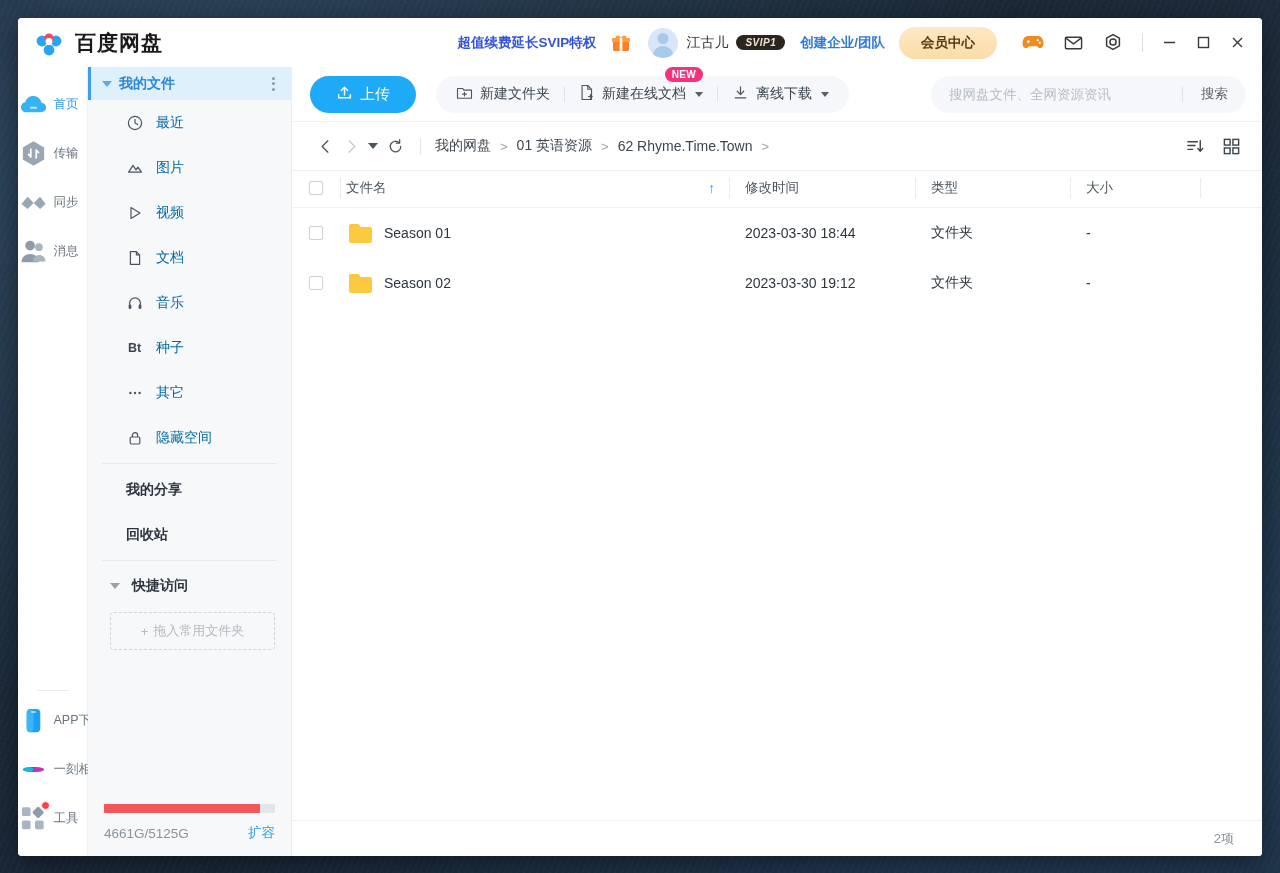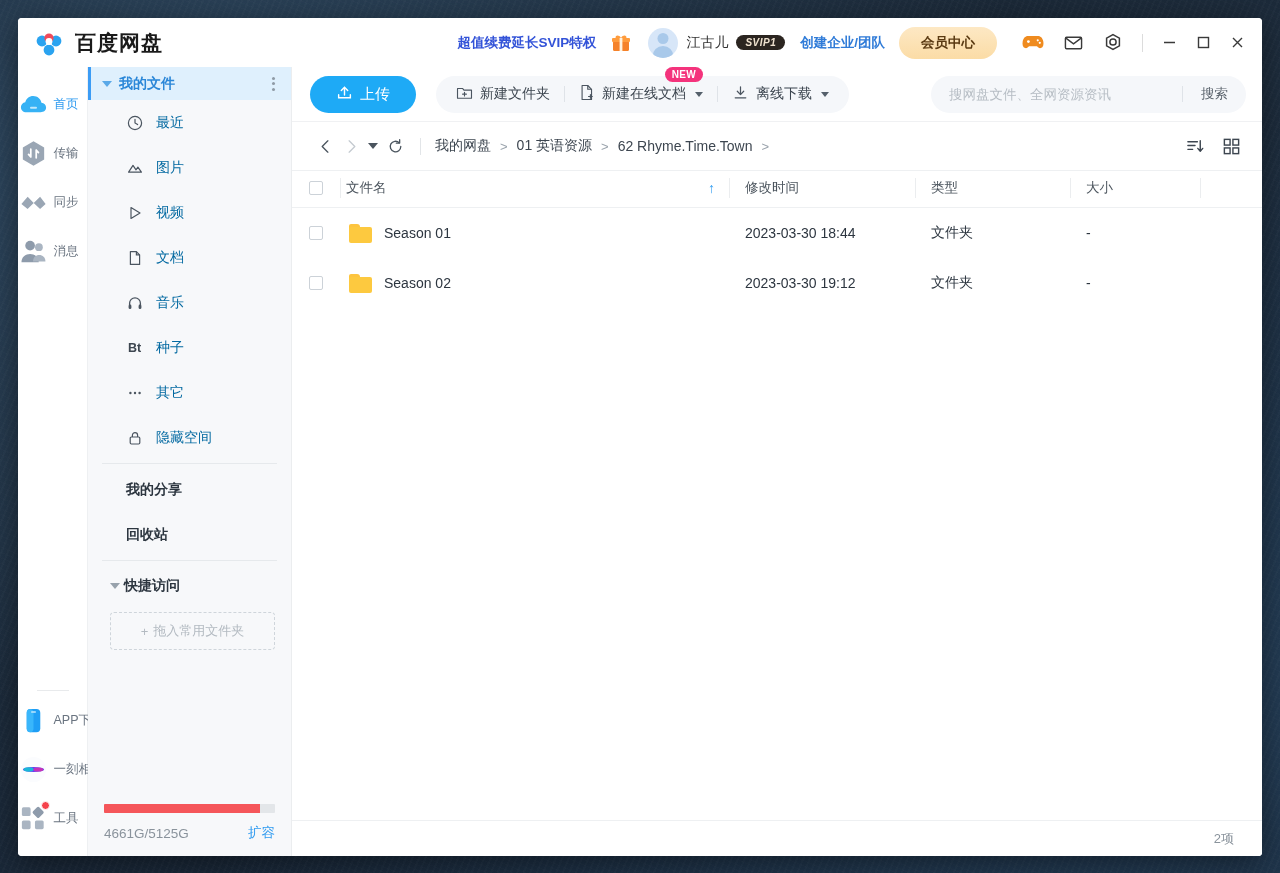--- a/index.html
+++ b/index.html
@@ -141,21 +141,21 @@
   }
   .tree-label{ font-size:14px; color:#0369a1; }
 
   .tree-plain{
     height:45px; display:flex; align-items:center; padding-left:38px;
     font-size:14px; color:#2d3640; font-weight:bold; cursor:pointer;
   }
   .tree-sep{ height:1px; background:#e6e9ec; margin:3px 14px 3px 14px; }
 
   .quick-head{
-    height:44px; display:flex; align-items:center; gap:4px; padding-left:22px; cursor:pointer;
+    height:44px; display:flex; align-items:center; gap:12px; padding-left:22px; cursor:pointer;
   }
   .quick-head .caret{ border-top-color:#98a2ac; }
   .quick-label{ font-size:14px; color:#2d3640; font-weight:bold; }
   .dropzone{
     margin:4px 16px 0 22px; height:38px; border:1px dashed #cfd5db; border-radius:4px;
     display:flex; align-items:center; justify-content:center; gap:5px;
     font-size:13px; color:#b3bac1; cursor:pointer;
   }
 
   

